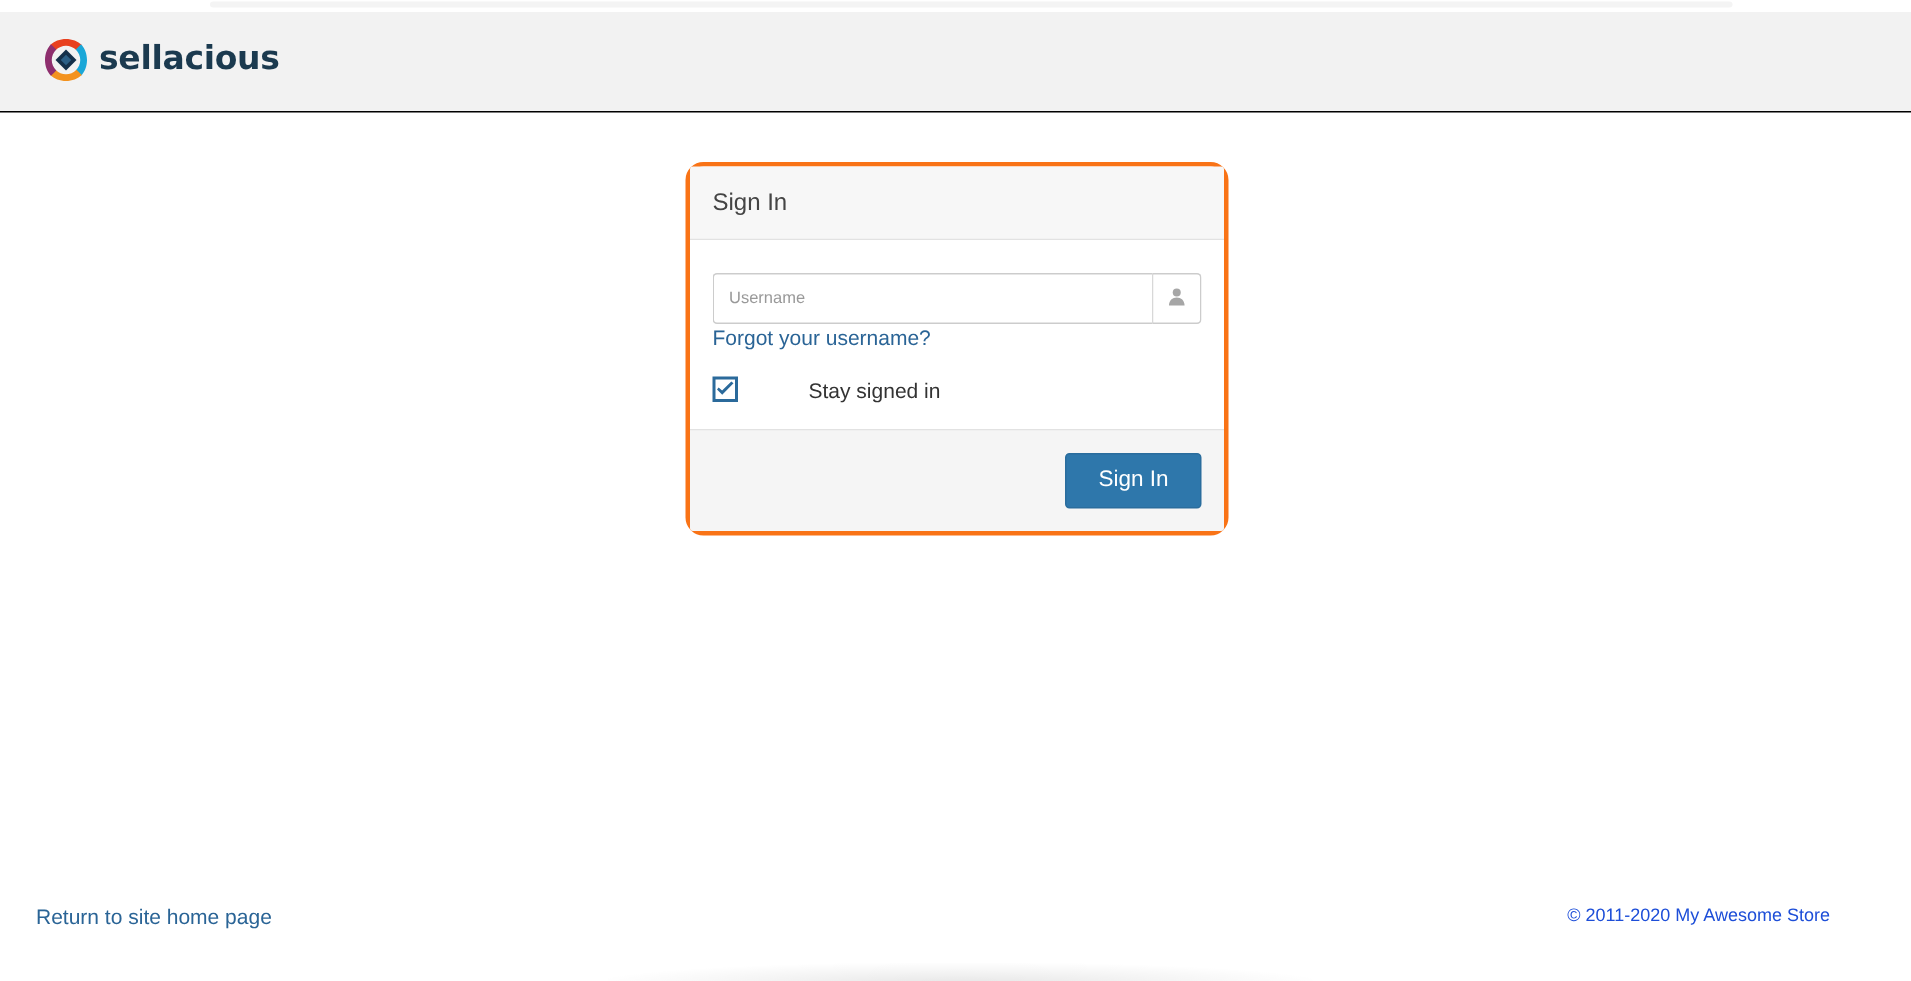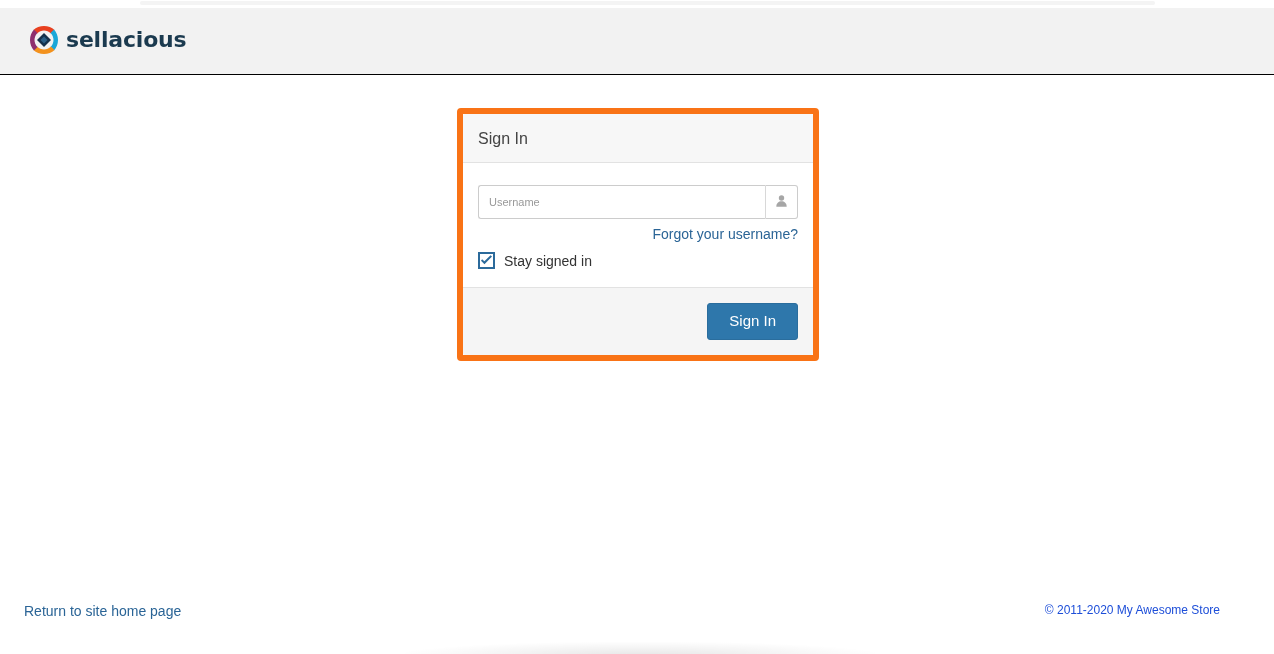--- a/index.html
+++ b/index.html
@@ -71,22 +71,22 @@
     white-space: nowrap;
   }
 
   
   .login-card {
     position: absolute;
     left: 457px;
     top: 108px;
     width: 362px;
     background: #ffffff;
-    border: 6px solid #f97316;
-    border-radius: 4px;
+    border: 3px solid #f97316;
+    border-radius: 12px;
   }
   .card-head {
     background: #f7f7f7;
     border-bottom: 1px solid #e2e2e2;
     padding: 15px 15px 14px 15px;
     border-radius: 2px 2px 0 0;
   }
   .card-head-title {
     font-size: 16px;
     color: #444444;
@@ -135,37 +135,36 @@
     border-left: 1px solid #d8d8d8;
     border-radius: 0 3px 3px 0;
     background: #ffffff;
     display: flex;
     align-items: center;
     justify-content: center;
   }
   .addon-icon { display: block; }
 
   .helper-link-row {
-    text-align: right;
-    margin-top: 6px;
     margin-bottom: 5px;
     line-height: 1.3;
   }
   .link {
     color: #2a6496;
     text-decoration: none;
     font-size: 14px;
     cursor: pointer;
   }
 
   
   .checkbox-row {
     display: flex;
     align-items: center;
-    margin-top: 9px;
+    margin-top: 17px;
+    gap: 38px;
   }
   .checkbox-box {
     width: 17px;
     height: 17px;
     border: 2px solid #2b6a9b;
     background: #ffffff;
     display: flex;
     align-items: center;
     justify-content: center;
     flex: 0 0 auto;

